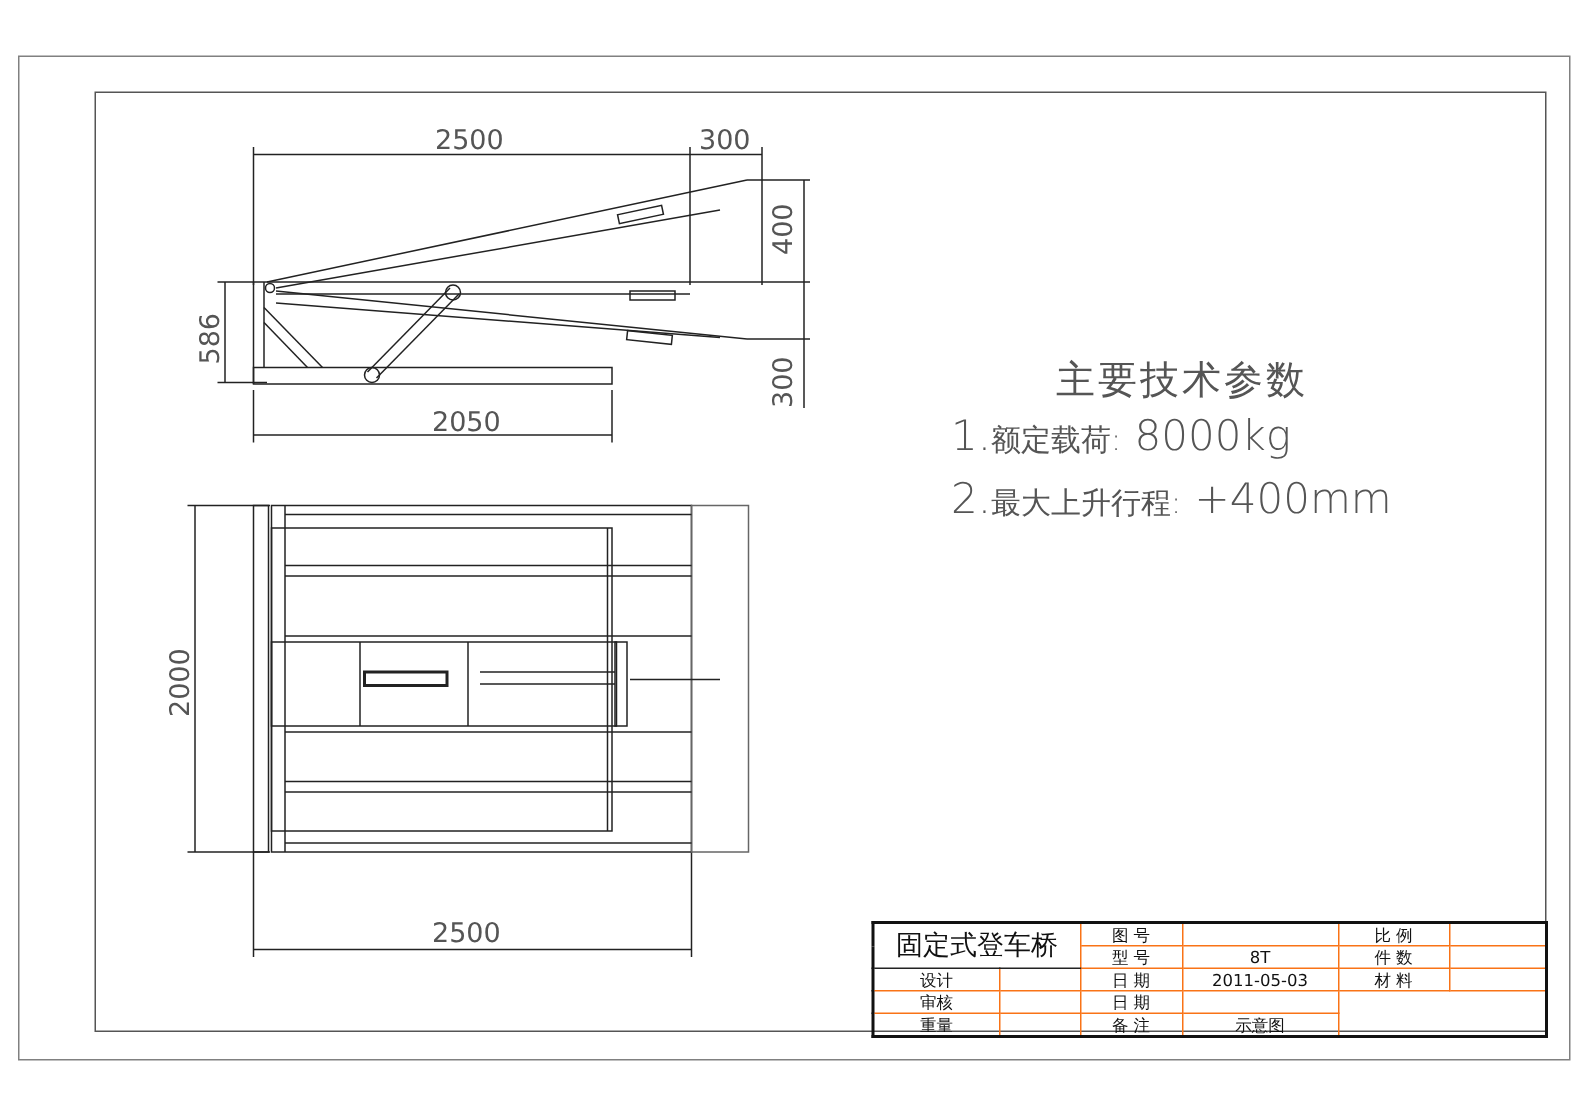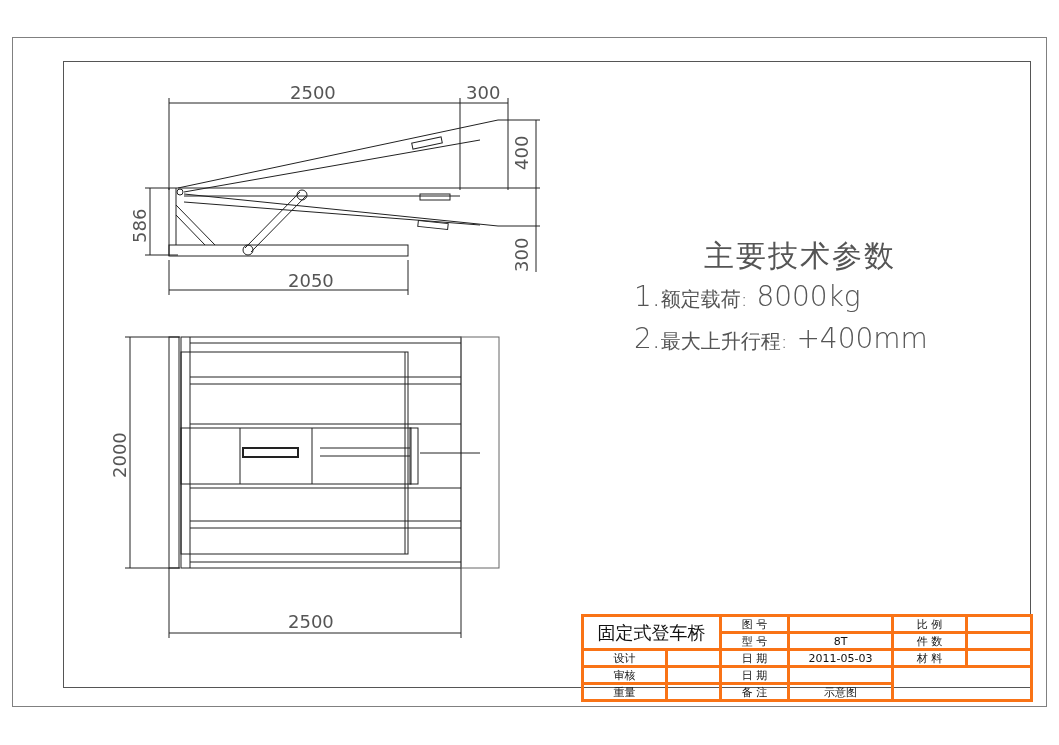--- a/index.html
+++ b/index.html
@@ -2,26 +2,26 @@
 <html><head>
 <meta charset="utf-8">
 <style>
   html,body{margin:0;padding:0;background:#fff;}
   body{width:1059px;height:745px;position:relative;overflow:hidden;font-family:"DejaVu Sans",sans-serif;}
   .abs{position:absolute;}
   .outer{left:12px;top:37px;width:1035px;height:670px;border:1px solid #808080;box-sizing:border-box;}
   .inner{left:63px;top:61px;width:968px;height:627px;border:1px solid #555;box-sizing:border-box;}
   svg{position:absolute;left:0;top:0;}
   .params{left:634px;top:236px;color:#444;font-family:"DejaVu Sans",sans-serif;}
-  .params .title{font-size:30px;letter-spacing:2px;margin-left:70px;font-weight:300;color:#555;}
+  .params .title{font-size:26px;letter-spacing:2px;margin-left:70px;font-weight:300;color:#555;}
   .params .row{font-size:28px;line-height:40px;white-space:nowrap;color:#555;font-weight:300;}
   .params .row .lbl{font-size:20px;}
   .tb{left:581px;top:614px;width:449px;height:74px;}
   .tb table{border-collapse:collapse;width:449px;height:74px;table-layout:fixed;font-size:11px;color:#111;}
-  .tb td{border:3px solid #f97316;padding:0;text-align:center;height:14px;line-height:13px;}
+  .tb td{border:1px solid #f97316;padding:0;text-align:center;height:14px;line-height:13px;}
   .tb td.name{font-size:18px;border-bottom:1.5px solid #222;}
   .tb table{border:2px solid #111;}
 </style>
 </head>
 <body>
 
 <div class="abs outer"></div>
 <div class="abs inner"></div>
 
 <svg width="1059" height="745">

